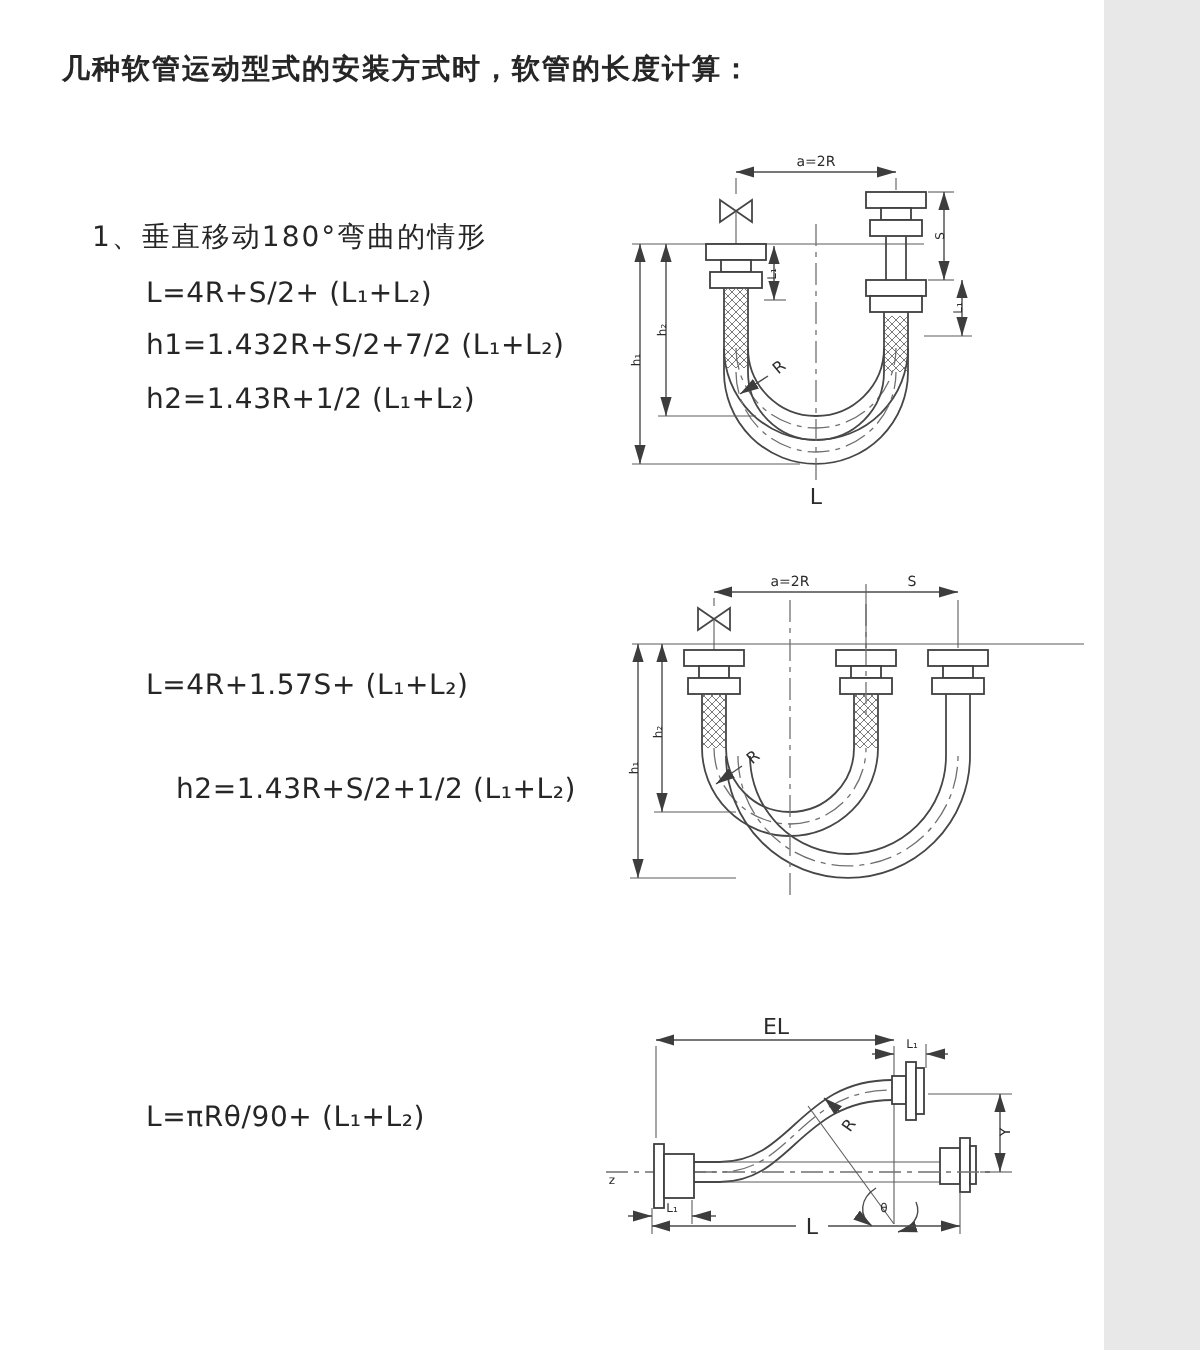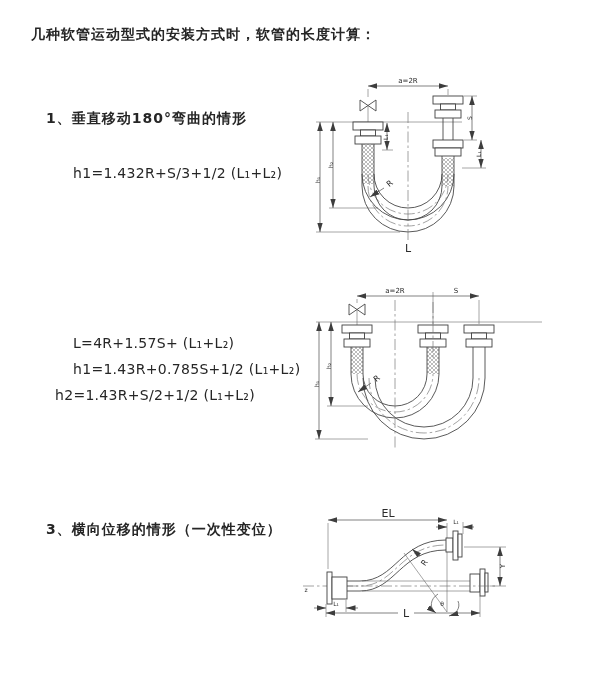--- a/index.html
+++ b/index.html
@@ -1,20 +1,20 @@
 <!DOCTYPE html>
 <html><head>
 <meta charset="utf-8">
 <style>
   html,body{margin:0;padding:0;background:#e8e8e8;}
-  .page{position:relative;width:600px;height:675px;background:#ffffff;overflow:hidden;
+  .page{position:relative;width:552px;height:675px;background:#ffffff;overflow:hidden;
         font-family:"DejaVu Sans","Liberation Sans",sans-serif;color:#262626;}
   .t{position:absolute;white-space:nowrap;}
   .doc-title{left:31px;top:26px;font-size:14px;font-weight:bold;letter-spacing:1px;}
-  .sec-head{font-size:14px;font-weight:bold;letter-spacing:1px;}
+  .sec-head{font-size:14px;font-weight:normal;letter-spacing:1px;}
   .formula{font-size:14px;letter-spacing:.3px;}
   svg{position:absolute;}
   svg text{font-family:"DejaVu Sans","Liberation Sans",sans-serif;fill:#2b2b2b;}
   .ln{stroke:#474747;stroke-width:.9;fill:none;}
   .thin{stroke:#5c5c5c;stroke-width:.55;fill:none;}
   .dim{stroke:#4a4a4a;stroke-width:.7;fill:none;}
   .cl{stroke:#707070;stroke-width:.65;fill:none;stroke-dasharray:11 3 2.5 3;}
   .fl{fill:#ffffff;stroke:#3f3f3f;stroke-width:.9;}
   .dl{font-size:7px;text-anchor:middle;}
   .dl6{font-size:6px;text-anchor:middle;}
@@ -22,21 +22,23 @@
   .dlL{font-size:11px;text-anchor:middle;}
 </style>
 </head>
 <body>
 
 <div class="page">
 
   <div class="t doc-title">几种软管运动型式的安装方式时，软管的长度计算：</div>
 
   <div class="t sec-head" style="left:46px;top:110px">1、垂直移动180°弯曲的情形</div>
-  <div class="t formula" style="left:73px;top:165px">h1=1.432R+S/3+1/2 (L₁+L₂)</div>
+  <div class="t formula" style="left:73px;top:139px">L=4R+S/2+ (L₁+L₂)</div>
+  <div class="t formula" style="left:73px;top:165px">h1=1.432R+S/2+7/2 (L₁+L₂)</div>
+  <div class="t formula" style="left:73px;top:192px">h2=1.43R+1/2 (L₁+L₂)</div>
 
   <svg style="left:310px;top:70px" width="256" height="192" viewBox="310 70 256 192">
     <defs>
       <marker id="ae" orient="auto" markerUnits="userSpaceOnUse" markerWidth="11" markerHeight="8" refX="9.5" refY="4">
         <path d="M0 1.2 L9.5 4 L0 6.8 Z" fill="#3d3d3d"></path>
       </marker>
       <marker id="as" orient="auto" markerUnits="userSpaceOnUse" markerWidth="11" markerHeight="8" refX="0.5" refY="4">
         <path d="M9.5 1.2 L0.5 4 L9.5 6.8 Z" fill="#3d3d3d"></path>
       </marker>
       <pattern id="xh" width="4" height="4" patternUnits="userSpaceOnUse">
@@ -133,22 +135,21 @@
 
     <g>
       <line class="dim" x1="384" y1="188" x2="370" y2="197" marker-end="url(#ae)"></line>
       <text class="dl8" x="390" y="186" transform="rotate(-40 390 184)">R</text>
     </g>
 
     <text class="dlL" x="408" y="252">L</text>
   </svg>
 
   <div class="t formula" style="left:73px;top:335px">L=4R+1.57S+ (L₁+L₂)</div>
-  <div class="t formula" style="left:73px;top:361px">h1=1.43R+0.785S+1/2 (L₁+L₂)</div>
-  <div class="t formula" style="left:55px;top:387px">h2=1.43R+S/2+1/2 (L₁+L₂)</div>
+  <div class="t formula" style="left:88px;top:387px">h2=1.43R+S/2+1/2 (L₁+L₂)</div>
 
   <svg style="left:308px;top:281px" width="260" height="178" viewBox="308 281 260 178">
 
     <g>
       <line class="dim" x1="357" y1="296" x2="479" y2="296" marker-start="url(#as)" marker-end="url(#ae)"></line>
       <line class="thin" x1="433" y1="292" x2="433" y2="300"></line>
       <text class="dl" x="395" y="293">a=2R</text>
       <text class="dl" x="456" y="293">S</text>
       <line class="thin" x1="357" y1="299" x2="357" y2="303"></line>
       <line class="thin" x1="433" y1="300" x2="433" y2="324"></line>
@@ -216,21 +217,21 @@
       <line class="thin" x1="315" y1="439" x2="368" y2="439"></line>
       <text class="dl6" x="317" y="386" transform="rotate(-90 317 384)">h₁</text>
     </g>
 
     <g>
       <line class="dim" x1="371" y1="383" x2="358" y2="392" marker-end="url(#ae)"></line>
       <text class="dl8" x="377" y="381" transform="rotate(-40 377 379)">R</text>
     </g>
   </svg>
 
-  <div class="t sec-head" style="left:46px;top:521px">3、横向位移的情形（一次性变位）</div>
+  <div class="t formula" style="left:73px;top:551px">L=πRθ/90+ (L₁+L₂)</div>
 
   <svg style="left:298px;top:503px" width="298" height="134" viewBox="298 503 298 134">
 
     <g>
       <line class="dim" x1="328" y1="520" x2="447" y2="520" marker-start="url(#as)" marker-end="url(#ae)"></line>
       <line class="thin" x1="328" y1="523" x2="328" y2="569"></line>
       <line class="thin" x1="447" y1="523" x2="447" y2="612"></line>
       <text class="dlL" x="388" y="517">EL</text>
     </g>
 

